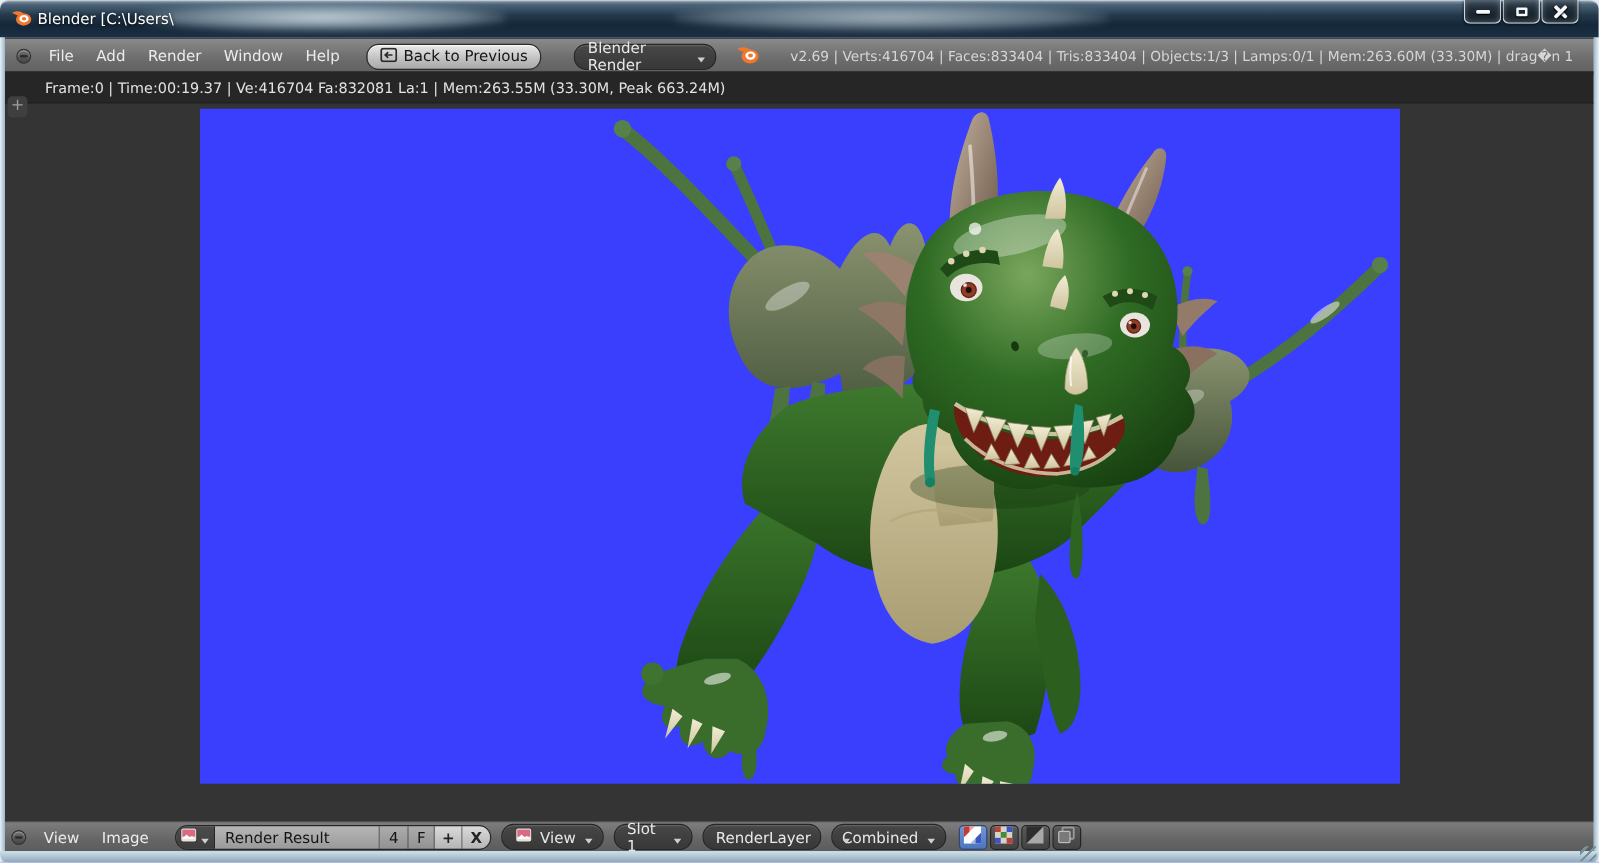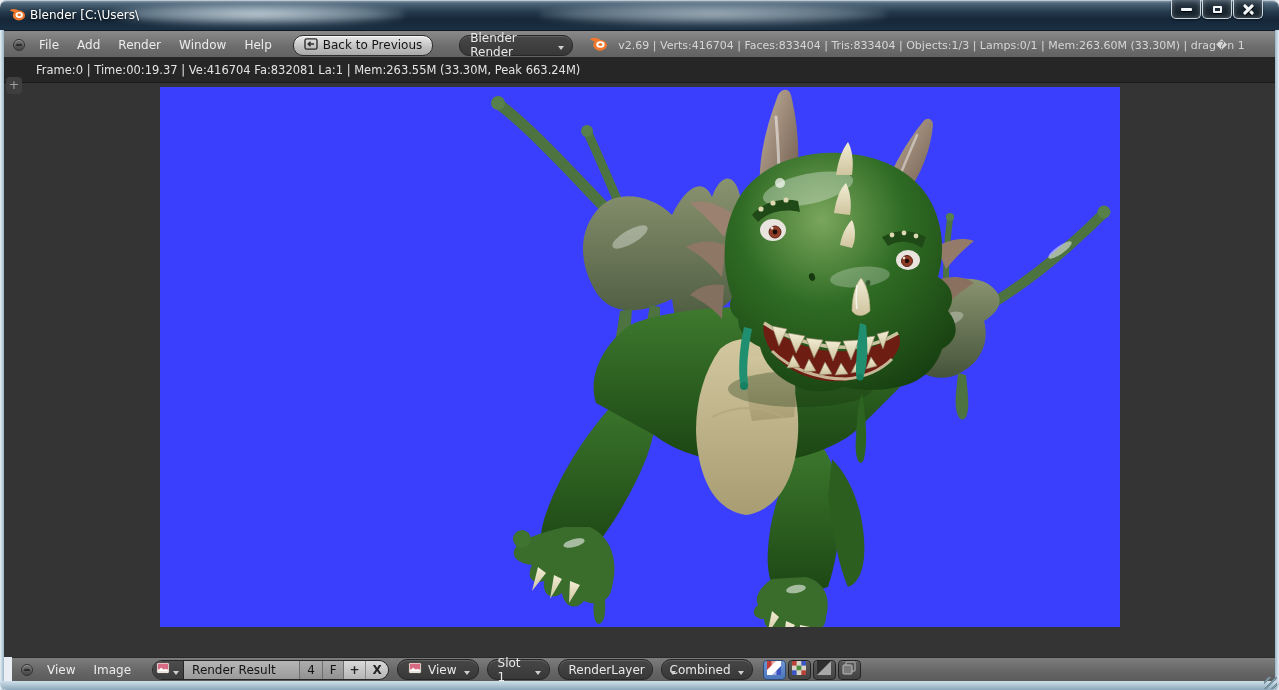--- a/index.html
+++ b/index.html
@@ -53,42 +53,42 @@
     color:#151515;box-shadow:inset 0 1px 0 rgba(255,255,255,.75);}
   .dd{height:21px;display:flex;align-items:center;gap:6px;padding:0 6px 0 10px;cursor:pointer;
     background:linear-gradient(180deg,#474747,#383838);border:1px solid #262626;border-radius:10px;
     color:#e9e9e9;box-shadow:inset 0 1px 0 rgba(255,255,255,.14);}
   .engine{margin-left:26px;width:114px;justify-content:space-between;}
   .stepper{width:9px;height:12px;position:relative;flex:0 0 auto;}
   .stepper::before,.stepper::after{content:"";position:absolute;left:1px;border-left:3.5px solid transparent;border-right:3.5px solid transparent;}
   .stepper::before{top:0;border-bottom:4.5px solid #cscsc;border-bottom-color:#cfcfcf;}
   .stepper::after{top:7px;border-top:4.5px solid #cfcfcf;}
   .logo{margin-left:16px;flex:0 0 auto;}
-  .stats{margin-left:10px;color:#d6d6d6;font-size:11px;white-space:nowrap;}
+  .stats{margin-left:24px;color:#d6d6d6;font-size:11px;white-space:nowrap;}
 
   
   .statusbar{position:absolute;left:4px;right:4px;top:57px;height:26px;display:flex;align-items:center;
     background:#262626;border-bottom:1px solid #191919;color:#e3e3e3;font-size:11.5px;padding-left:32px;}
 
   
   .canvas{position:absolute;left:4px;right:4px;top:83px;height:574px;background:#343434;}
   .render{position:absolute;left:156px;top:4px;width:960px;height:540px;background:#3a3ffe;cursor:crosshair;}
   .render svg{position:absolute;left:0;top:0;}
   .plus-btn{position:absolute;left:6px;top:77px;width:16px;height:17px;z-index:5;cursor:pointer;
     background:#3f3f3f;border-radius:4px;color:#9e9e9e;font-size:13px;line-height:16px;text-align:center;}
 
   
-  .bottombar{position:absolute;left:12px;right:4px;top:657px;height:24px;display:flex;align-items:center;
+  .bottombar{position:absolute;left:0;right:4px;top:657px;height:24px;display:flex;align-items:center;
     background:linear-gradient(180deg,#7d7d7d,#656565 60%,#5c5c5c);border-top:1px solid #2b2b2b;
     font-size:12px;color:#ececec;}
   .datablock{display:flex;margin-left:12px;height:20px;border:1px solid #262626;border-radius:10px;overflow:hidden;
     box-shadow:inset 0 1px 0 rgba(255,255,255,.18);}
   .db-cell{display:flex;align-items:center;justify-content:center;height:100%;cursor:pointer;}
   .db-browse{width:31px;gap:2px;background:linear-gradient(180deg,#4d4d4d,#3c3c3c);border-right:1px solid #262626;}
-  .db-name{width:116px;justify-content:flex-start;padding-left:8px;color:#141414;cursor:text;
+  .db-name{width:132px;justify-content:flex-start;padding-left:8px;color:#141414;cursor:text;
     background:linear-gradient(180deg,#b6b6b6,#9a9a9a);border-right:1px solid #6f6f6f;}
   .db-users,.db-fake{color:#141414;background:linear-gradient(180deg,#adadad,#929292);border-right:1px solid #6f6f6f;}
   .db-users{width:23px;} .db-fake{width:21px;}
   .db-new,.db-unlink{color:#232323;font-weight:bold;background:linear-gradient(180deg,#dadada,#b5b5b5);}
   .db-new{width:22px;border-right:1px solid #8a8a8a;} .db-unlink{width:22px;}
   .dd.small{margin-left:8px;}
   .toggles{display:flex;gap:2px;margin-left:10px;}
   .toggle{width:23px;height:20px;border-radius:4px;border:1px solid #242424;cursor:pointer;
     background:linear-gradient(180deg,#585858,#434343);display:flex;align-items:center;justify-content:center;
     box-shadow:inset 0 1px 0 rgba(255,255,255,.15);}

